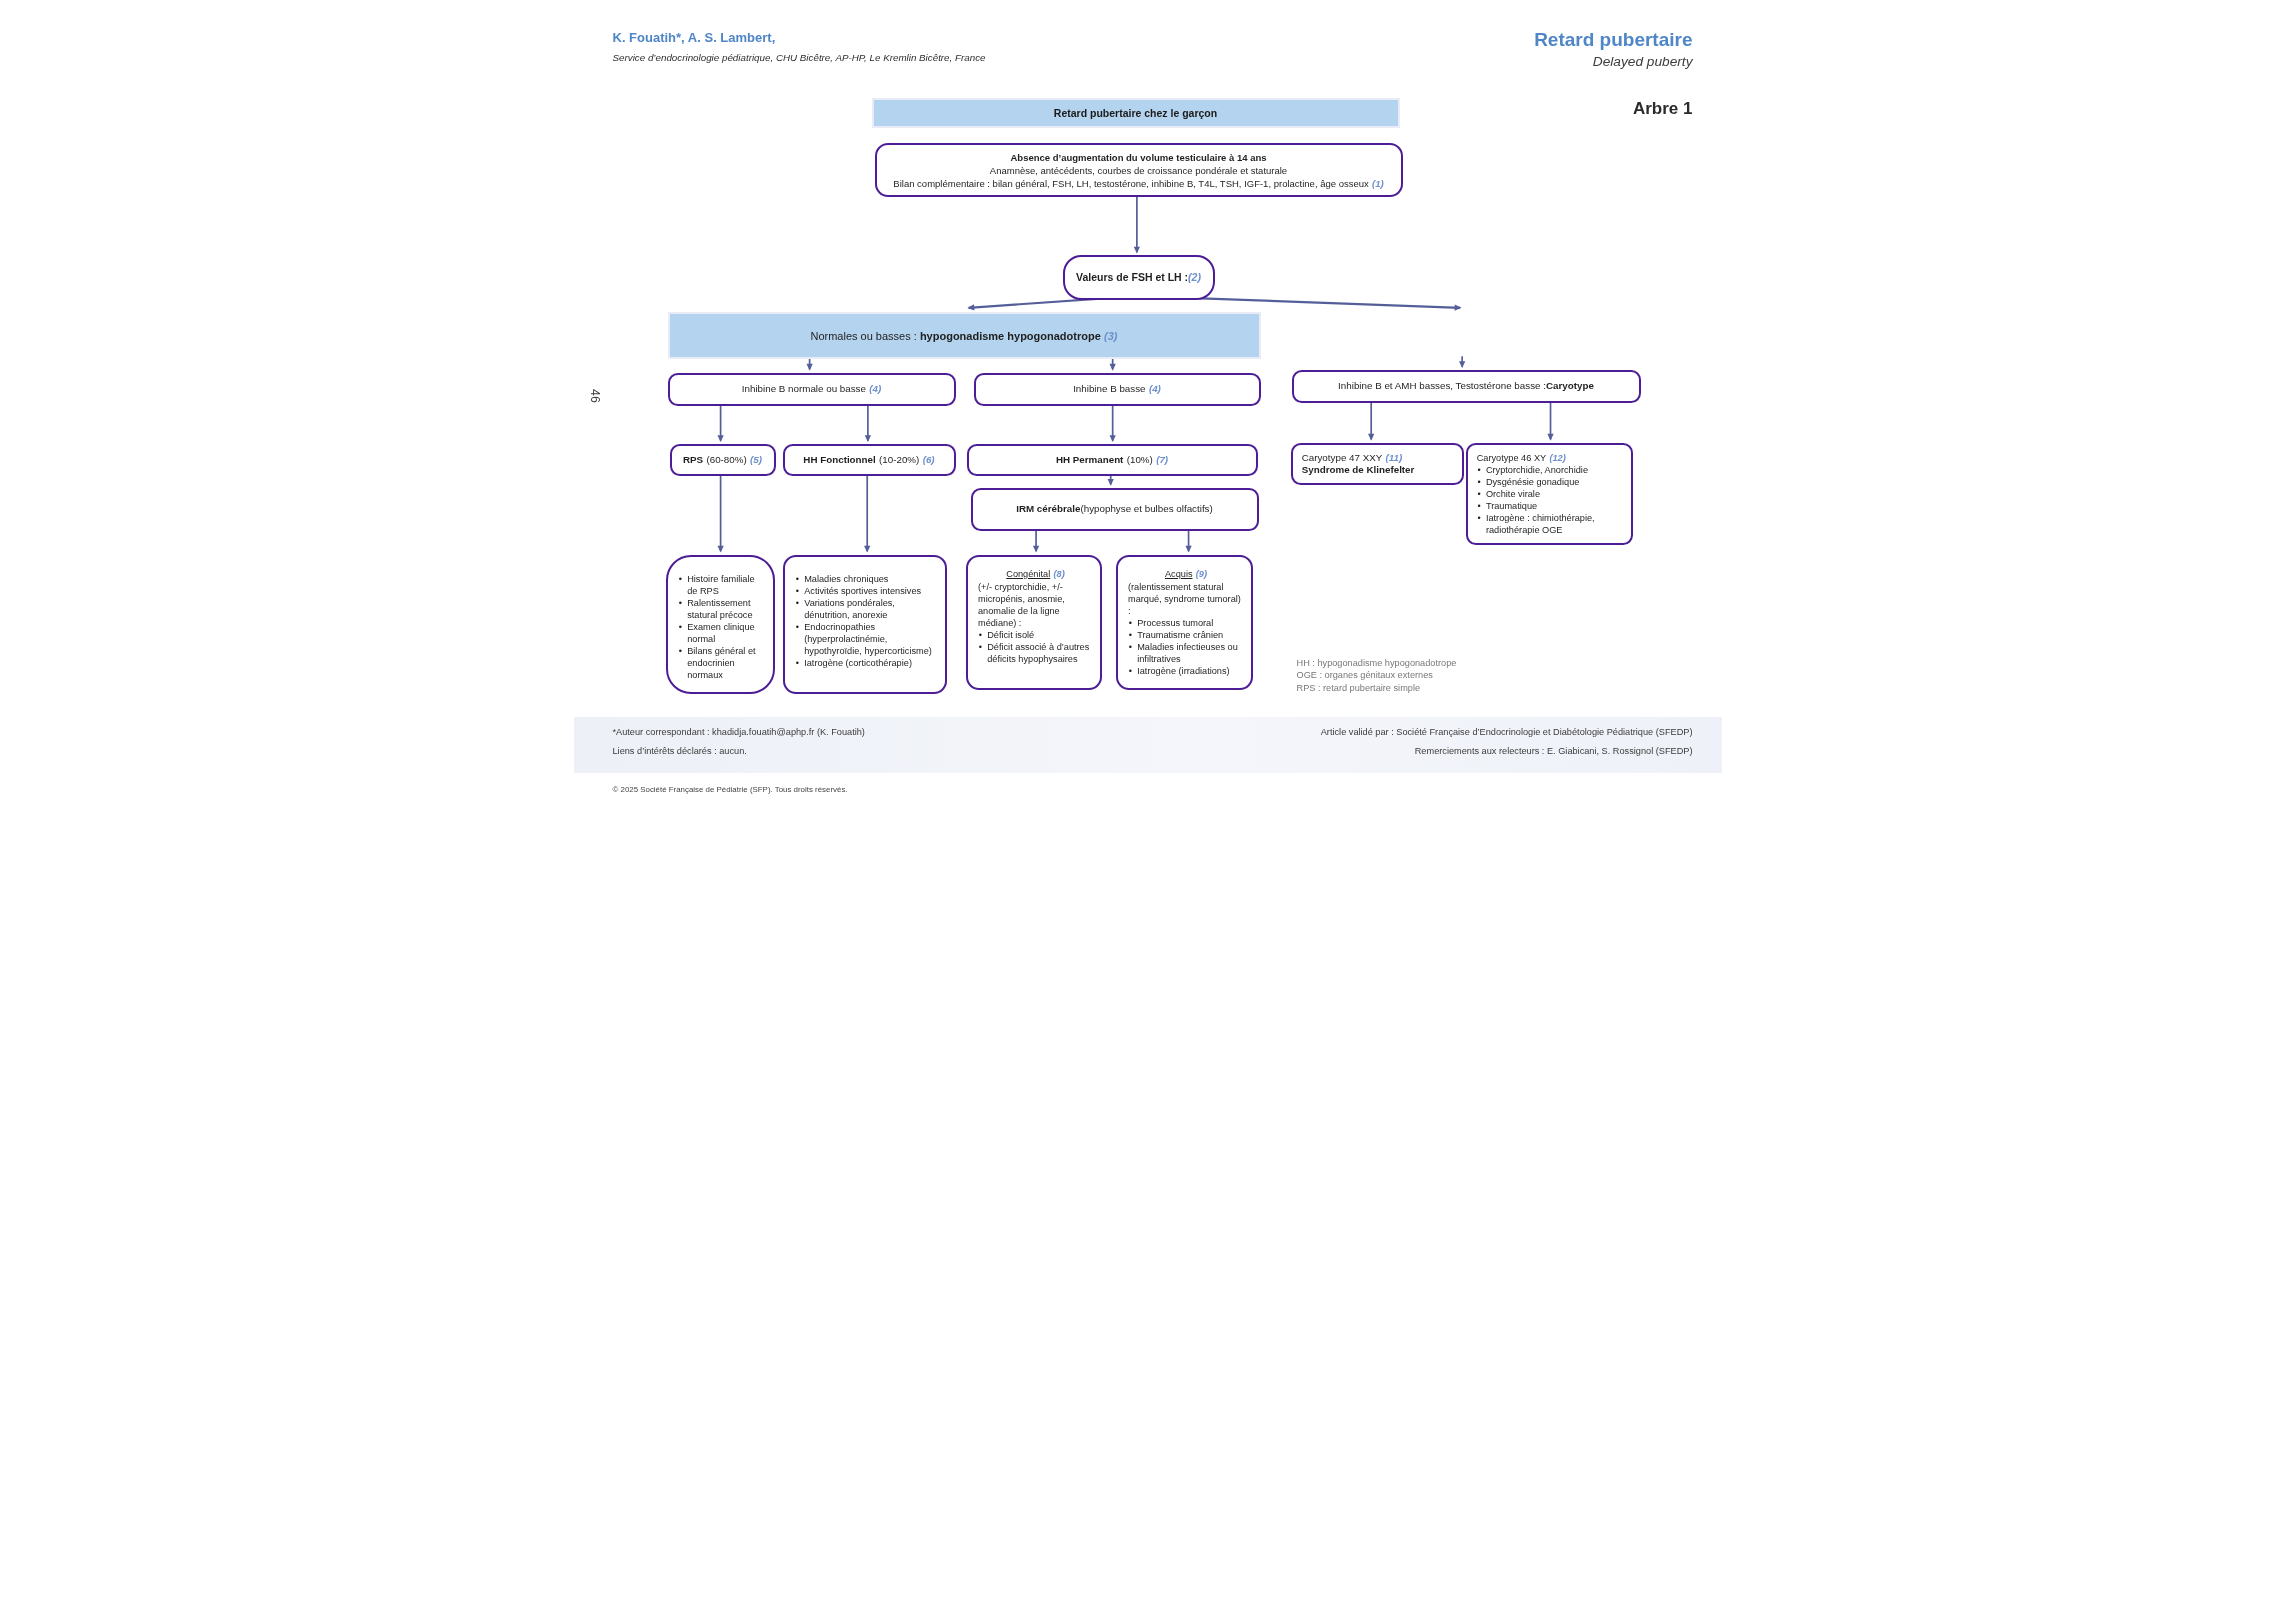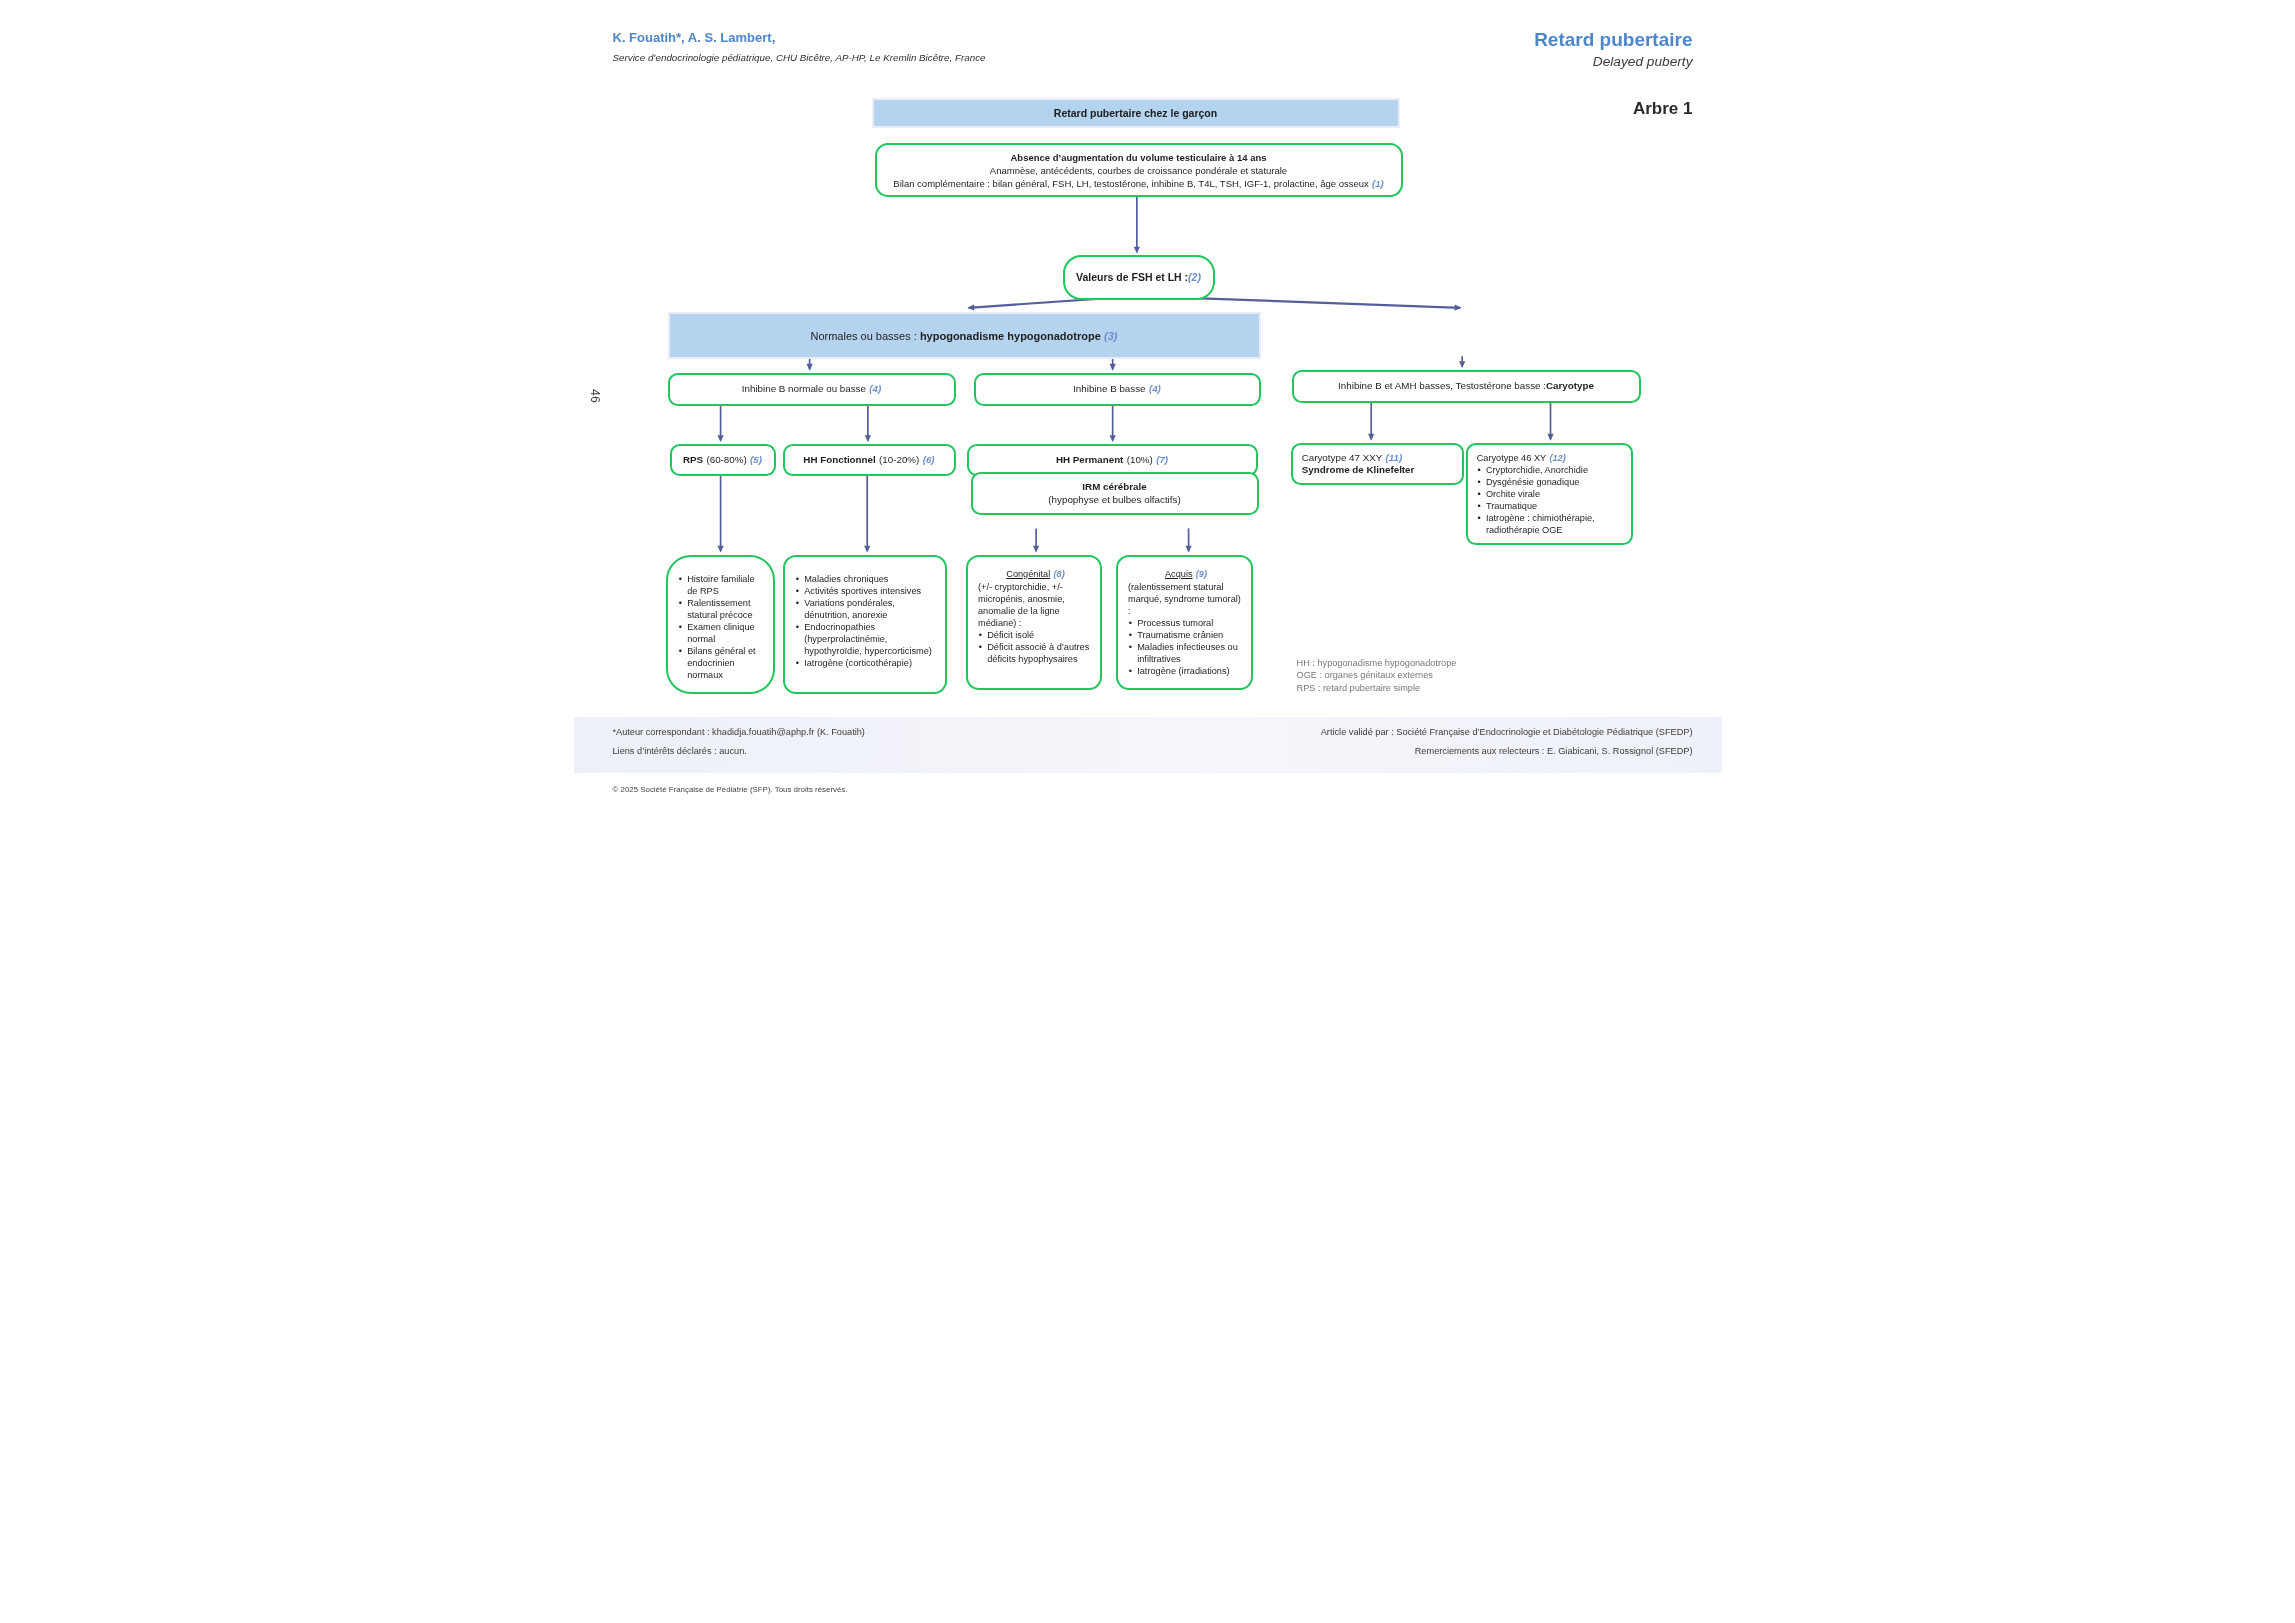--- a/index.html
+++ b/index.html
@@ -14,21 +14,21 @@
   .title-fr{right:29px;top:29px;font-size:19px;font-weight:bold;color:#4e86c8;text-align:right;}
   .title-en{right:29px;top:54px;font-size:13.7px;font-style:italic;color:#3c3c3c;text-align:right;}
   .tree-label{right:29px;top:99px;font-size:17px;font-weight:bold;color:#2b2b2b;text-align:right;}
   .page-num{left:14.4px;top:389px;font-size:12.4px;color:#3a3a3a;writing-mode:vertical-rl;}
   
   .bluefill{
     background:#b4d3ee;border:2px solid #e9ecf6;border-radius:0;
     display:flex;align-items:center;justify-content:center;text-align:center;
   }
   .node{
-    background:#ffffff;border:2px solid #22c55e;border-radius:9.8px;
+    background:#ffffff;border:2px solid #4c1d95;border-radius:9.8px;
     display:flex;align-items:center;justify-content:center;text-align:center;
     font-size:9.8px;line-height:12.4px;
   }
   .note{color:#6e90cc;font-style:italic;font-weight:bold;}
   .b{font-weight:bold;}
   .u{text-decoration:underline;}
   .sp{margin-left:3.3px;}
   
   .root-pill{left:298px;top:98px;width:524px;height:25.5px;font-size:10.5px;font-weight:bold;color:#1b1b1b;}
   .assessment{left:301px;top:143px;width:524px;height:50px;border-radius:13px;font-size:9.5px;line-height:13px;}
@@ -36,21 +36,21 @@
   .bar-left{left:94px;top:312px;width:589px;height:43px;font-size:11px;}
   .bar-right{left:716px;top:312px;width:344px;height:43px;font-size:11px;}
   .inh-l1{left:94px;top:373px;width:284px;height:29px;}
   .inh-l2{left:400px;top:373px;width:283px;height:29px;}
   .inh-r{left:718px;top:370px;width:345px;height:29px;}
   .rps-box{left:96px;top:444px;width:102px;height:27.5px;}
   .hhf-box{left:209px;top:444px;width:169px;height:27.5px;}
   .hhp-box{left:393px;top:444px;width:287px;height:27.5px;}
   .kline-box{left:717px;top:443px;width:160px;height:38px;justify-content:flex-start;text-align:left;padding-left:9.2px;}
   .c46-box{left:892px;top:443px;width:167px;height:auto;display:block;text-align:left;padding:6.5px 6.5px 7.9px 9.2px;font-size:9.2px;line-height:12px;box-sizing:border-box;}
-  .irm-box{left:397px;top:472px;width:284px;height:39px;flex-direction:column;}
+  .irm-box{left:397px;top:488px;width:284px;height:39px;}
   .detail{display:block;text-align:left;box-sizing:border-box;font-size:9.2px;line-height:12px;border-radius:13px;padding:15.7px 6.5px 6.5px 10.5px;}
   .boxA{left:92px;top:555px;width:109px;height:139px;border-radius:25px;}
   .boxB{left:209px;top:555px;width:164px;height:139px;}
   .boxC{left:392px;top:555px;width:136px;height:135px;padding-top:10.5px;}
   .boxD{left:542px;top:555px;width:137px;height:135px;padding-top:11px;}
   .detail .head{display:block;text-align:center;margin-bottom:1.3px;}
   ul.blist{margin:0;padding:0;list-style:none;}
   ul.blist li{position:relative;padding-left:9.2px;margin:0;}
   ul.blist li::before{content:"\2022";position:absolute;left:0.7px;top:0;}
   

